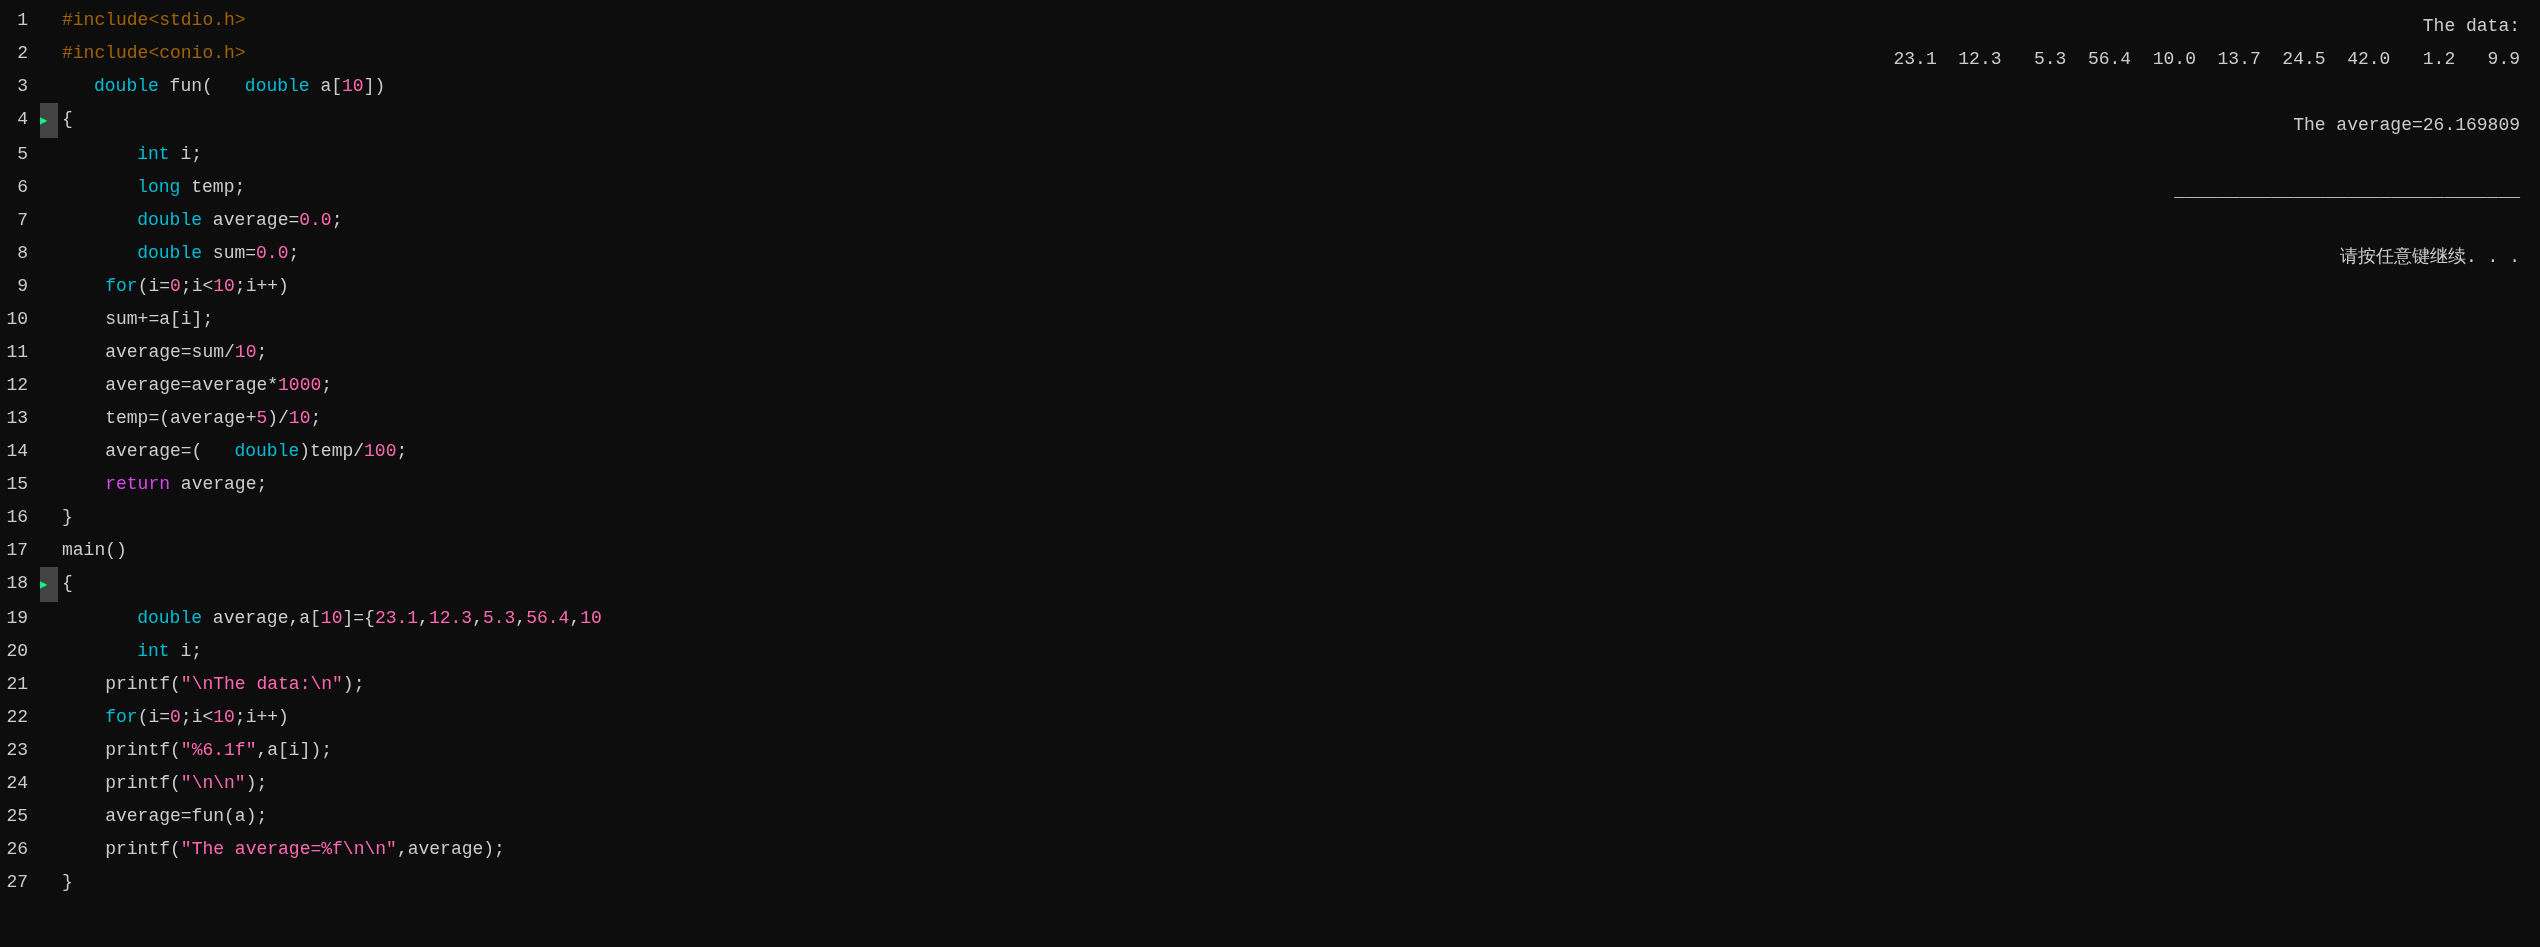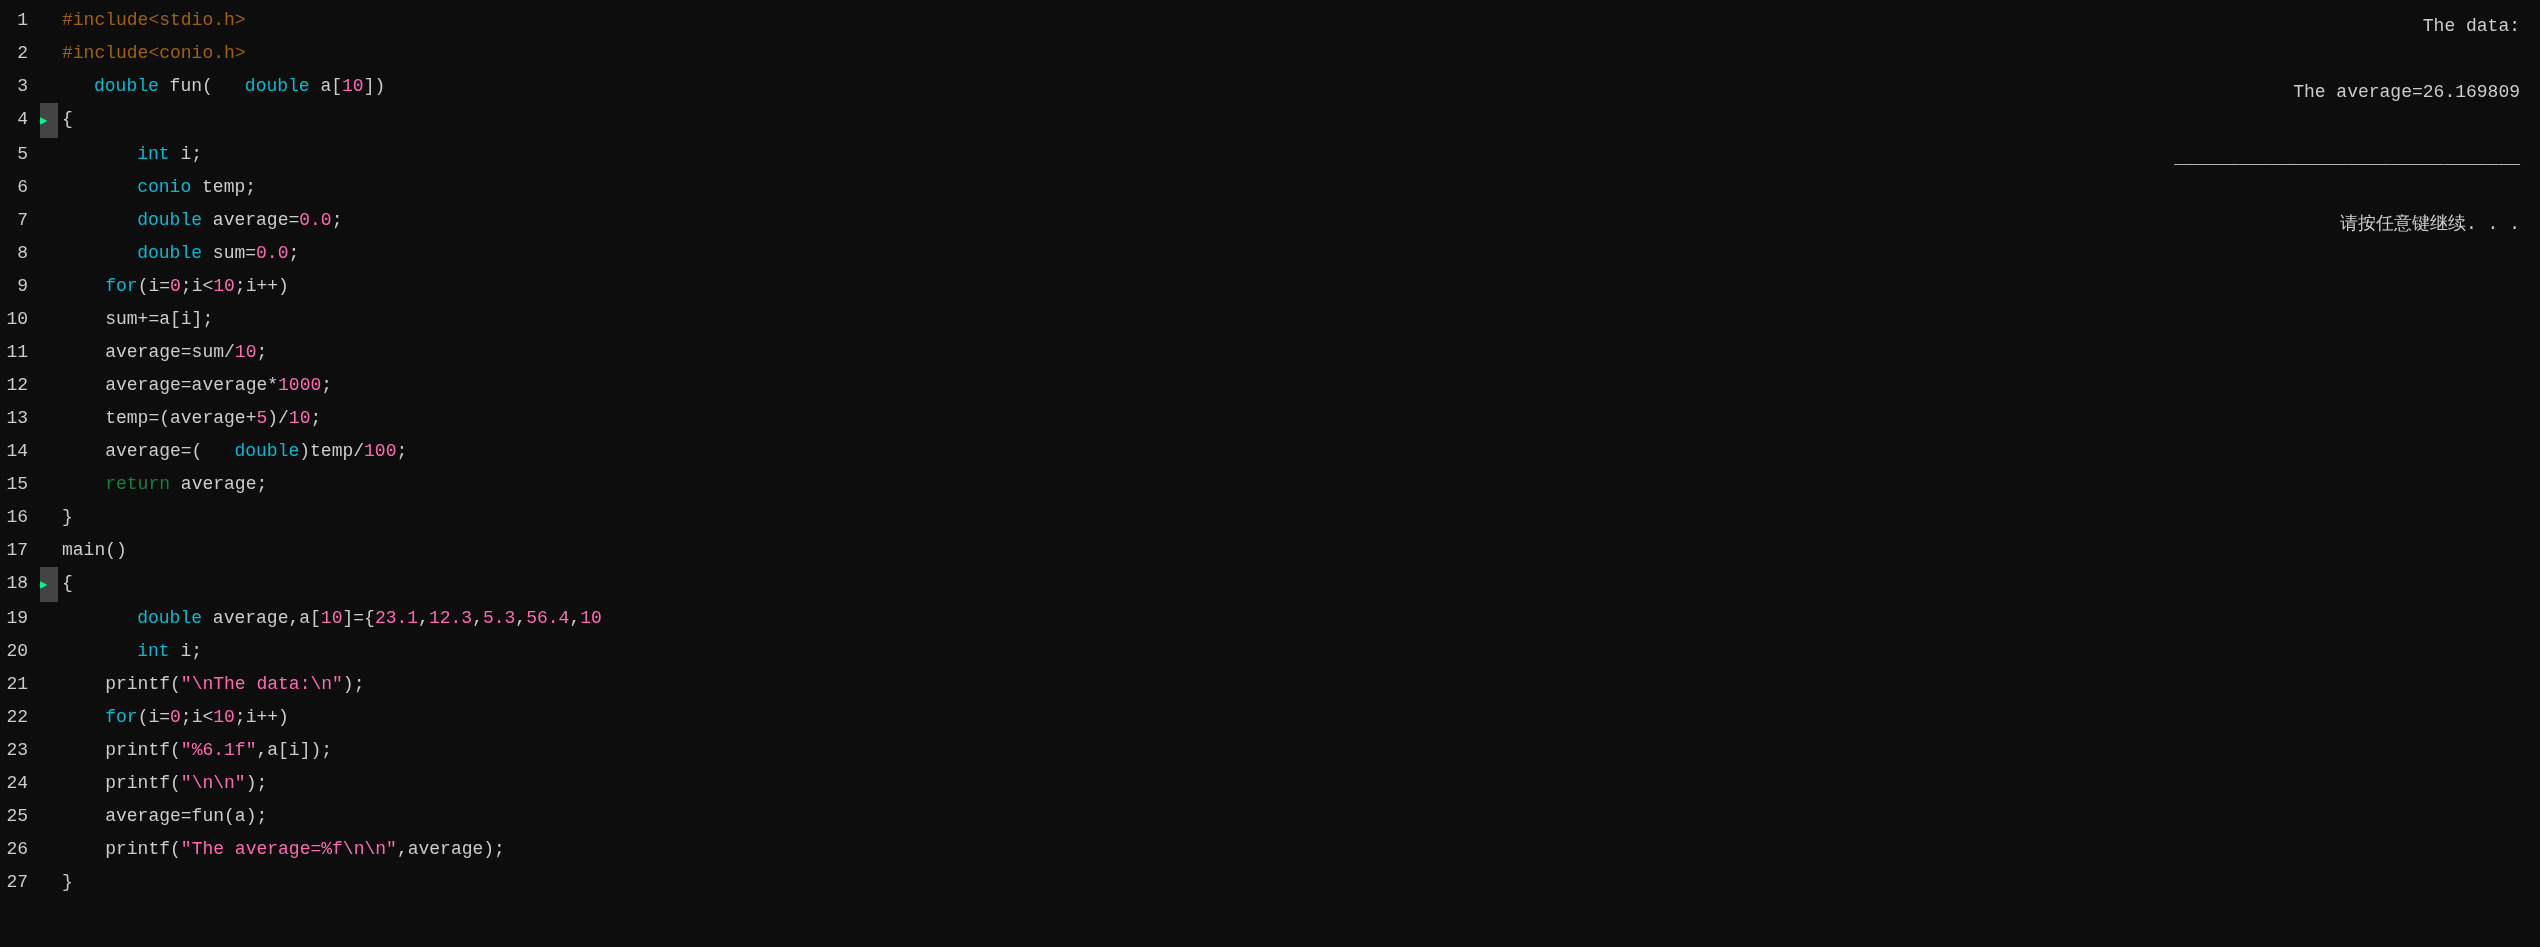--- a/index.html
+++ b/index.html
@@ -67,21 +67,21 @@
     .code-content {
       padding-left: 4px;
       white-space: pre;
       font-size: 18px;
       line-height: 33px;
     }
 
     
     .kw-include { color: #a16207; } 
     .kw-type { color: #00bcd4; margin-left: 32px; } 
-    .kw-return { color: #15803d; }
+    .kw-return { color: #d946ef; }
     .kw-for { color: #00bcd4; }
     .num-val { color: #ff69b4; } 
     .str-val { color: #ff69b4; }
 
     .output-text {
       color: #cccccc;
       font-size: 18px;
       line-height: 33px;
       white-space: pre;
       text-align: right;
@@ -118,21 +118,21 @@
         <span class="code-content">{</span>
       </div>
       <div class="code-line">
         <span class="line-number">5</span>
         <span class="line-marker"></span>
         <span class="code-content">    <span class="kw-type">int</span> i;</span>
       </div>
       <div class="code-line">
         <span class="line-number">6</span>
         <span class="line-marker"></span>
-        <span class="code-content">    <span class="kw-type">conio</span> temp;</span>
+        <span class="code-content">    <span class="kw-type">long</span> temp;</span>
       </div>
       <div class="code-line">
         <span class="line-number">7</span>
         <span class="line-marker"></span>
         <span class="code-content">    <span class="kw-type">double</span> average=<span class="num-val">0.0</span>;</span>
       </div>
       <div class="code-line">
         <span class="line-number">8</span>
         <span class="line-marker"></span>
         <span class="code-content">    <span class="kw-type">double</span> sum=<span class="num-val">0.0</span>;</span>
@@ -231,20 +231,21 @@
         <span class="line-number">27</span>
         <span class="line-marker"></span>
         <span class="code-content">}</span>
       </div>
     </div>
 </div>
 
 <div class="output-pane">
   <div id="output-lines">
       <div class="output-line output-text">The data:</div>
+      <div class="output-line output-text">  23.1  12.3   5.3  56.4  10.0  13.7  24.5  42.0   1.2   9.9</div>
       <div class="output-line output-text"></div>
       <div class="output-line output-text">The average=26.169809</div>
       <div class="output-line output-text"></div>
       <div class="output-line output-text">________________________________</div>
       <div class="output-line output-text"></div>
       <div class="output-line output-text">请按任意键继续. . .</div>
     </div>
 </div>
 
 </body></html>

